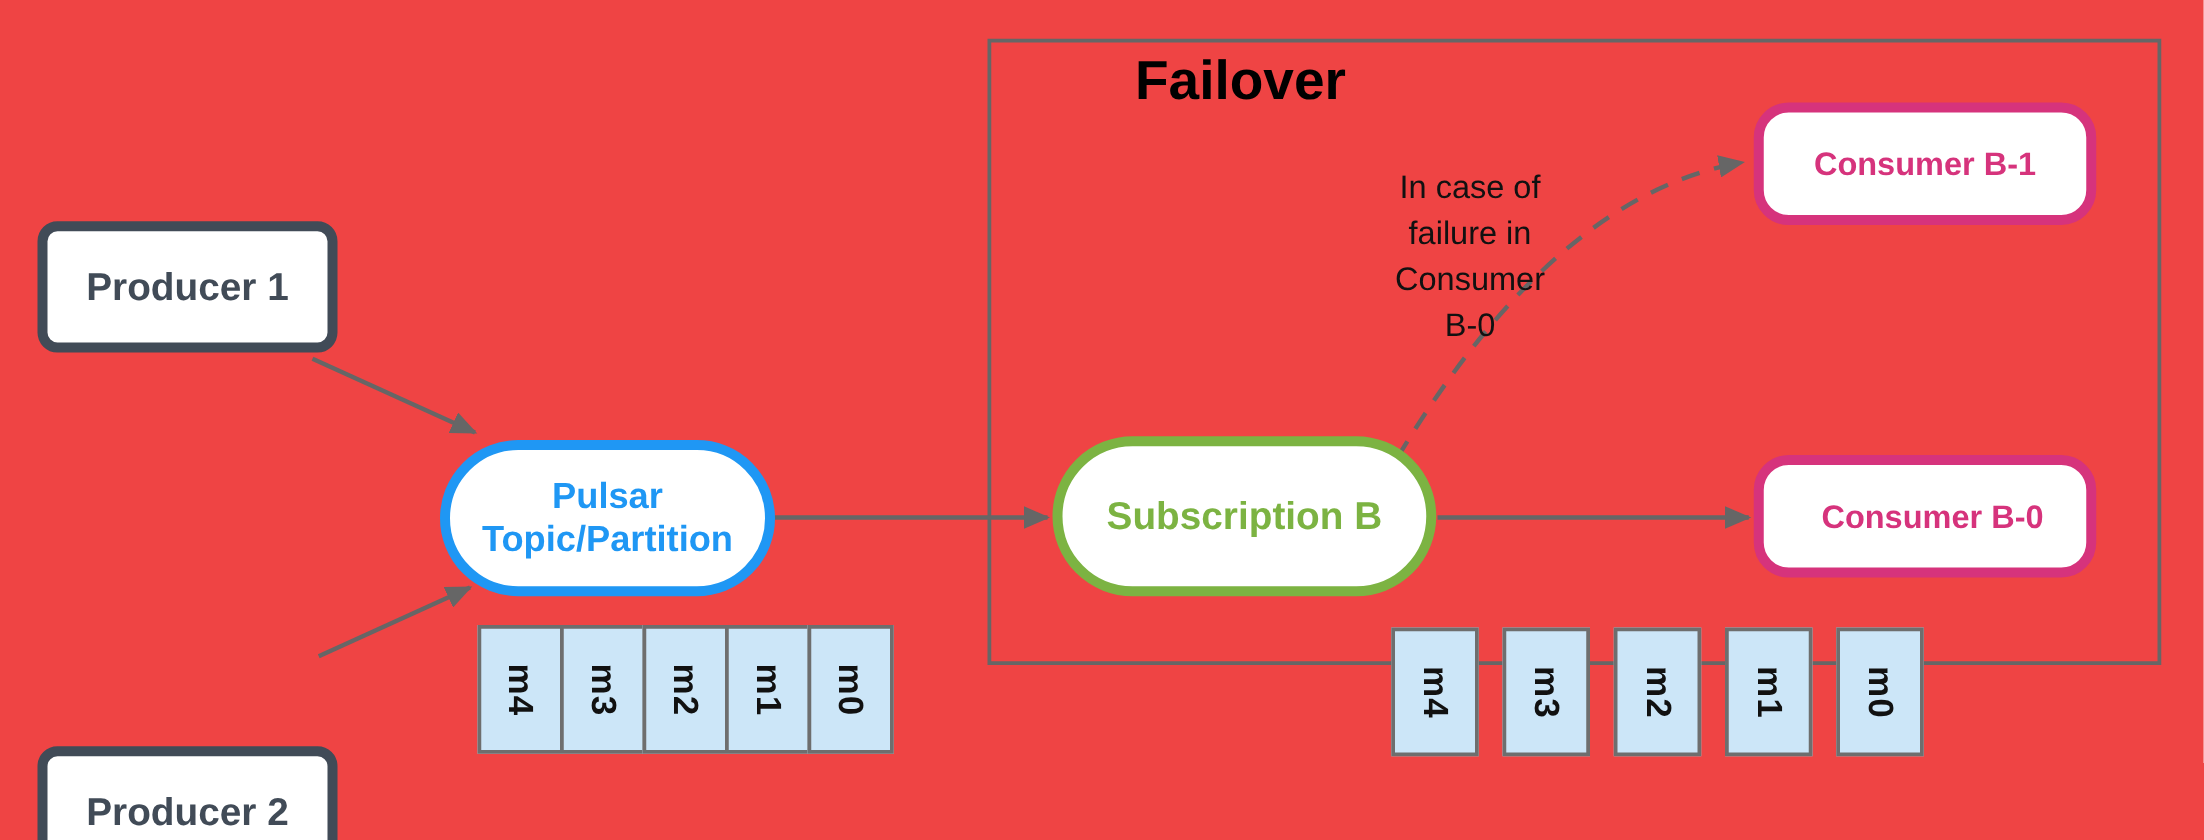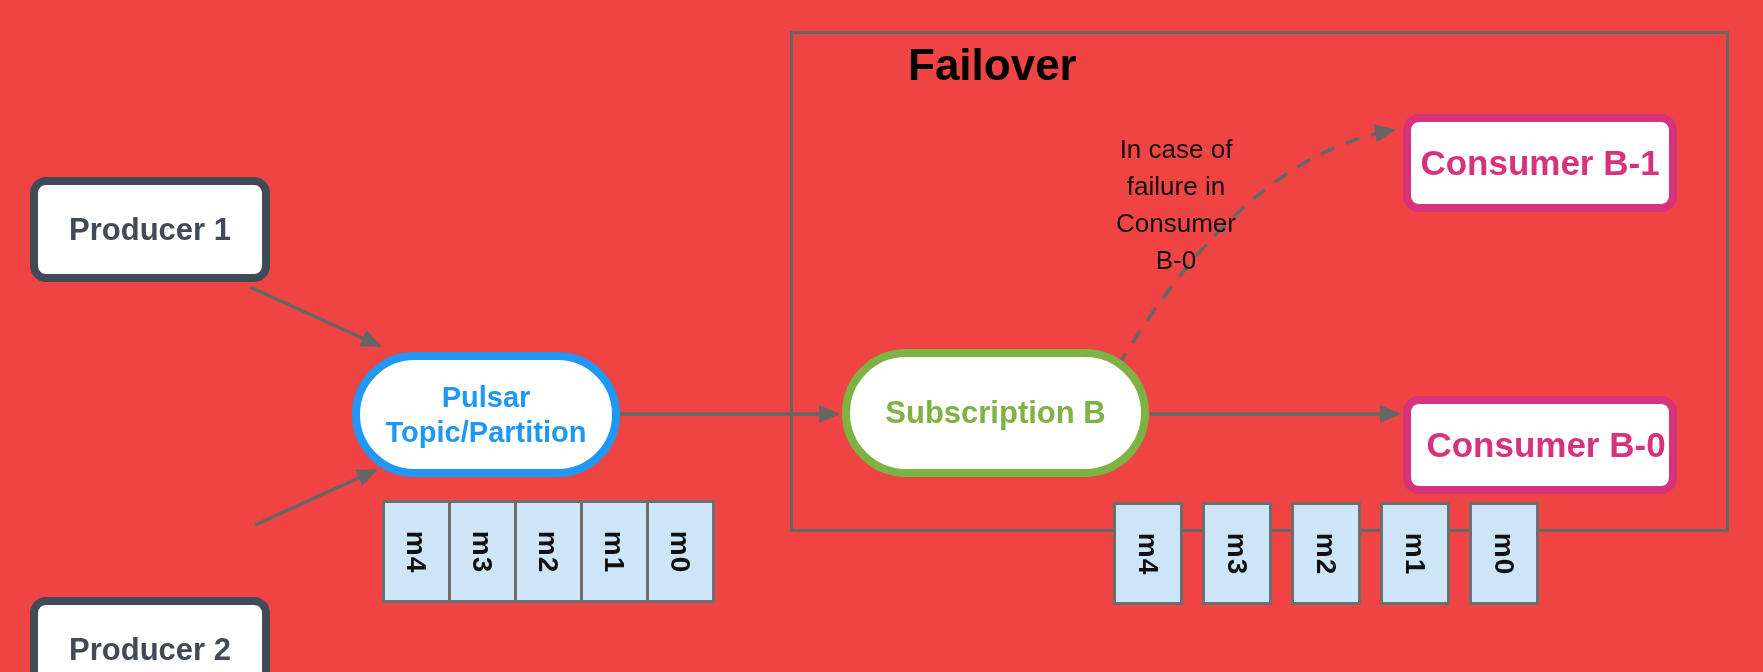--- a/index.html
+++ b/index.html
@@ -63,25 +63,24 @@
     width: 307px; height: 128px;
     border: 8px solid #7cb342;
     color: #7cb342;
     font-size: 31px;
     z-index: 2;
   }
 
   .consumer {
     width: 274px; height: 98px;
     border: 8px solid #d6337c;
-    border-radius: 16px;
+    border-radius: 28px;
     color: #d6337c;
     font-weight: bold;
-    font-size: 35px;
-    margin-top: 32px;
+    font-size: 26px;
   }
   .consumer-b1 { left: 1403px; top: 82px; }
   .consumer-b0 { left: 1403px; top: 364px; padding-left: 12px; }
 
   
   .failover-box {
     position: absolute;
     left: 790px; top: 31px;
     width: 939px; height: 501px;
     border: 3px solid #666666;

